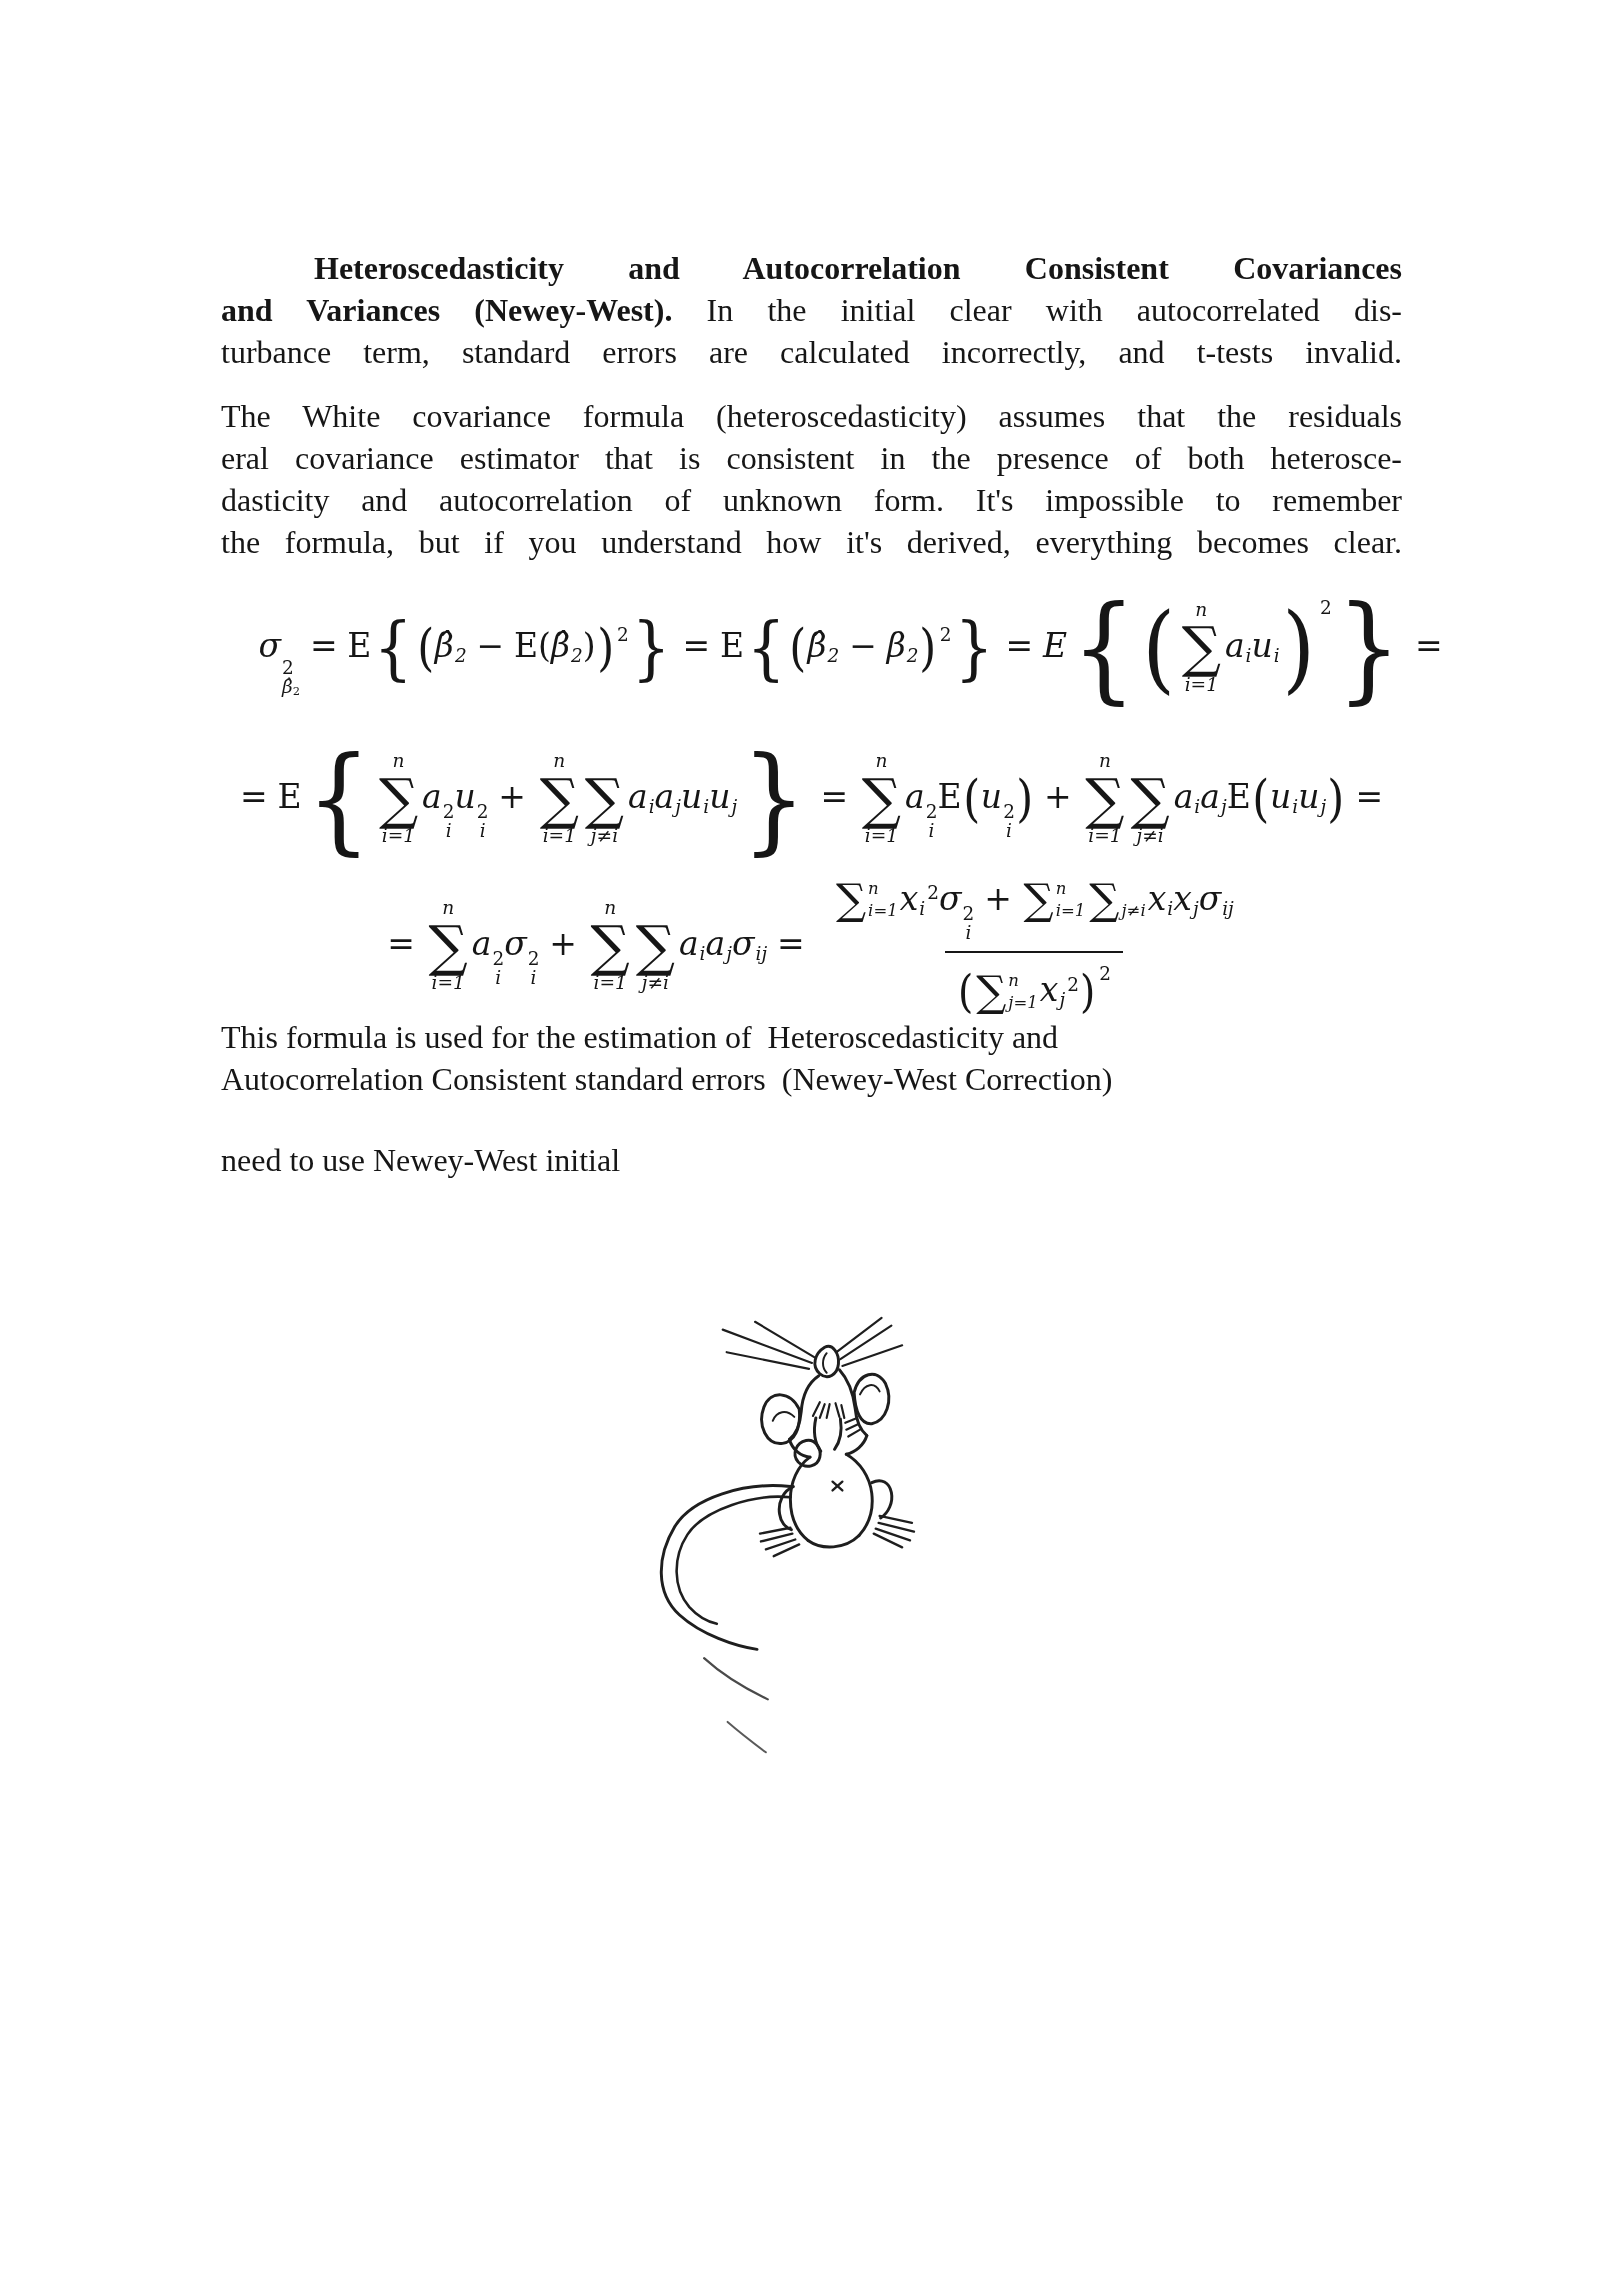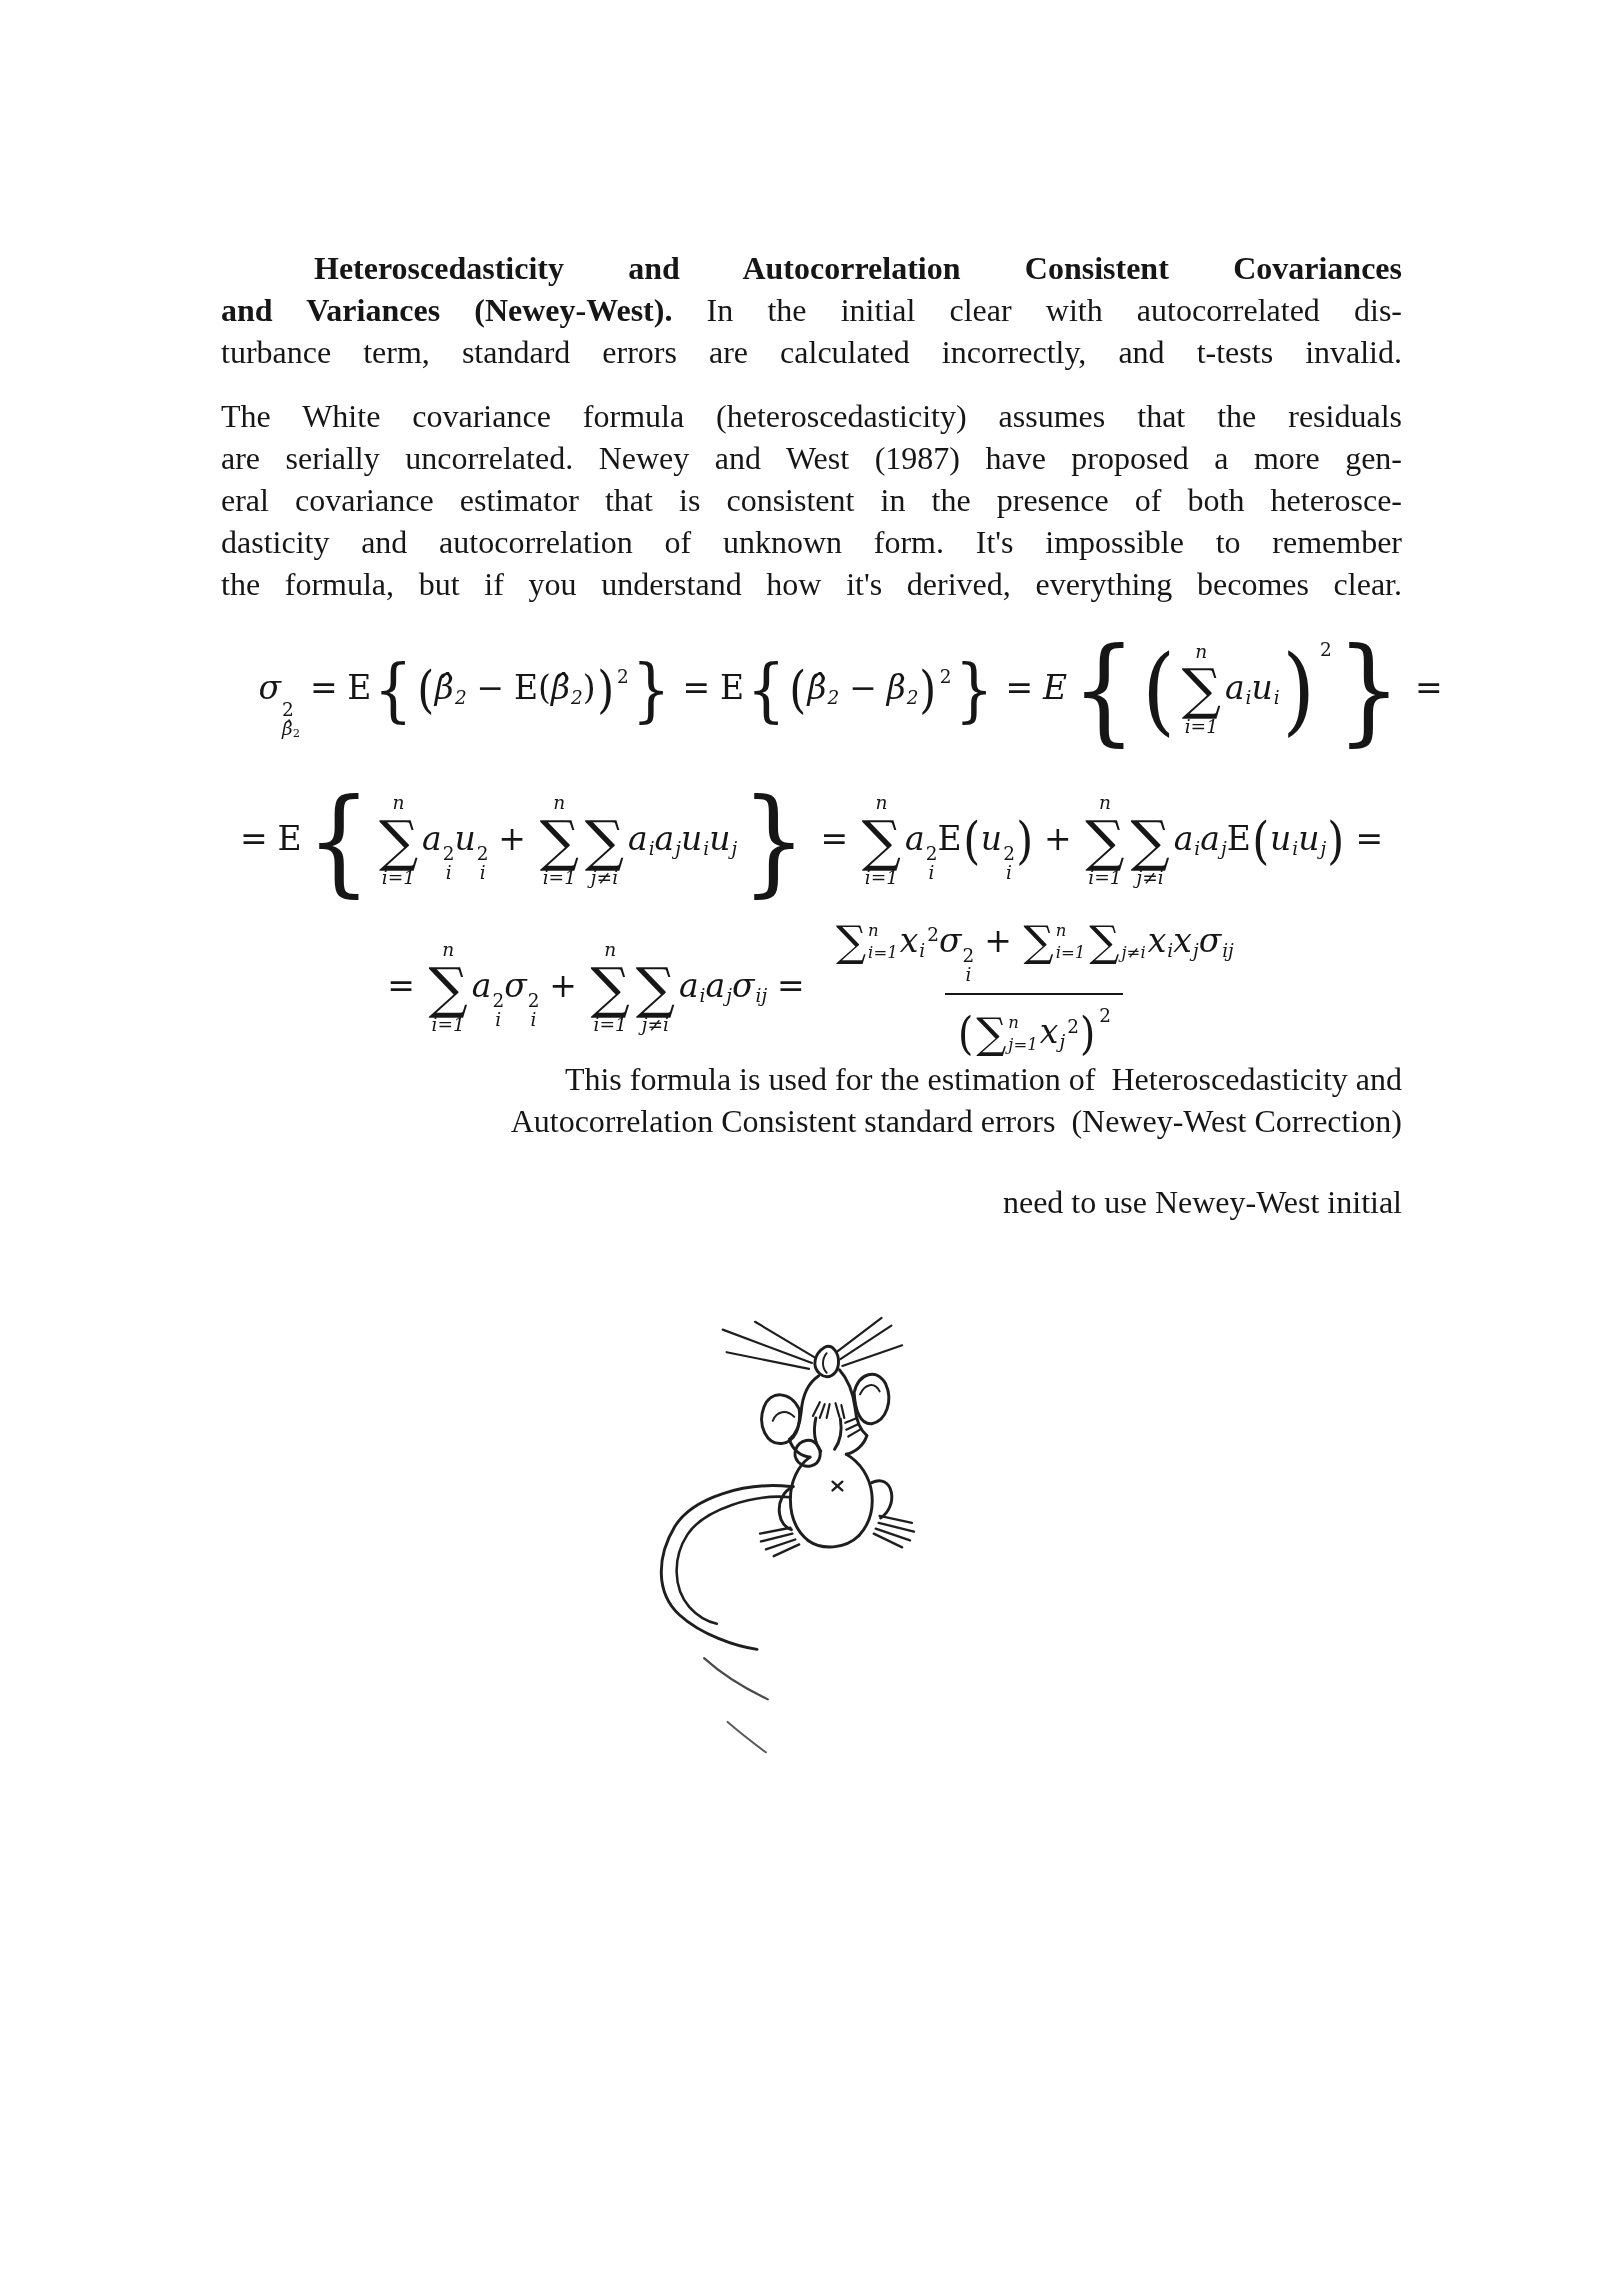--- a/index.html
+++ b/index.html
@@ -5,21 +5,21 @@
   html,body{margin:0;padding:0;}
   body{
     width:1621px;height:2293px;position:relative;background:#ffffff;
     font-family:"Liberation Serif","DejaVu Serif",serif;color:#161616;
     overflow:hidden;
   }
   .text-column{
     position:absolute;left:221px;top:0;width:1181px;padding-top:247px;
   }
   .para{font-size:32px;line-height:42px;}
-  .para .line{display:block;white-space:pre-wrap;text-align:right;}
+  .para .line{display:block;white-space:pre-wrap;text-align:left;}
   .para .line.jl{text-align:justify;text-align-last:justify;}
   .bold{font-weight:bold;}
   .para-intro{margin-bottom:21.6px;}
   .para-intro .line.ind{padding-left:93px;}
   .para-gls .line.ind{padding-left:63px;}
   .para-usage{margin-top:-3.9px;}
   .para-gls{margin-top:39px;}
 
   
   .fline{display:flex;justify-content:center;align-items:center;}
@@ -80,21 +80,20 @@
 <body>
 
 <div class="text-column">
   <div class="para para-intro">
       <div class="line jl ind"><span class="bold">Heteroscedasticity and Autocorrelation Consistent Covariances</span></div>
       <div class="line jl"><span class="bold">and Variances (Newey-West).</span><span> In the initial clear with autocorrelated dis-</span></div>
       <div class="line jl"><span>turbance term, standard errors are calculated incorrectly, and t-tests invalid.</span></div>
     </div>
   <div class="para para-white">
       <div class="line jl"><span>The White covariance formula (heteroscedasticity) assumes that the residuals</span></div>
-      <div class="line jl"><span>are serially uncorrelated. Newey and West (1987) have proposed a more gen-</span></div>
       <div class="line jl"><span>eral covariance estimator that is consistent in the presence of both heterosce-</span></div>
       <div class="line jl"><span>dasticity and autocorrelation of unknown form. It's impossible to remember</span></div>
       <div class="line jl"><span>the formula, but if you understand how it's derived, everything becomes clear.</span></div>
     </div>
 
   <div class="fline f1">
       <span class="fx"><span class="v">σ</span><span class="stk stkl">
           <span class="su">2</span>
           <span class="sl">
             <span class="v">β̂</span>

